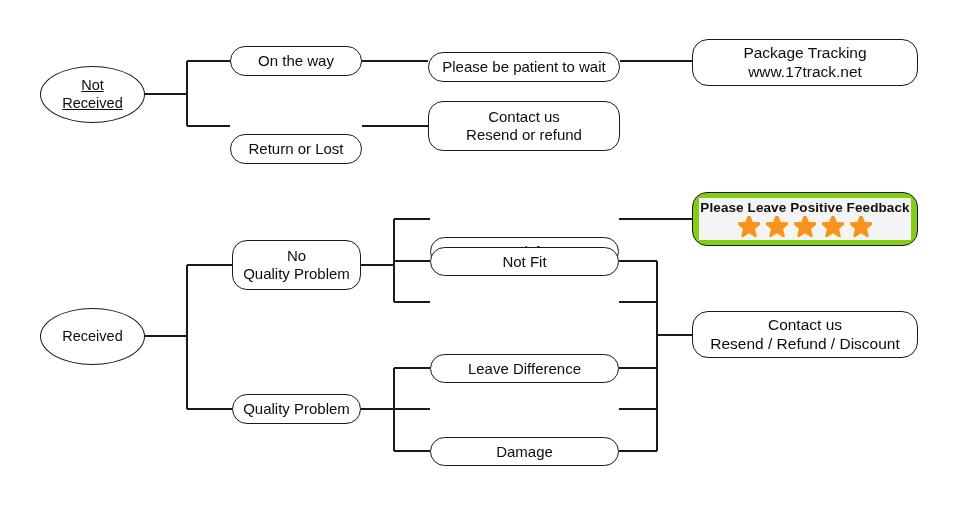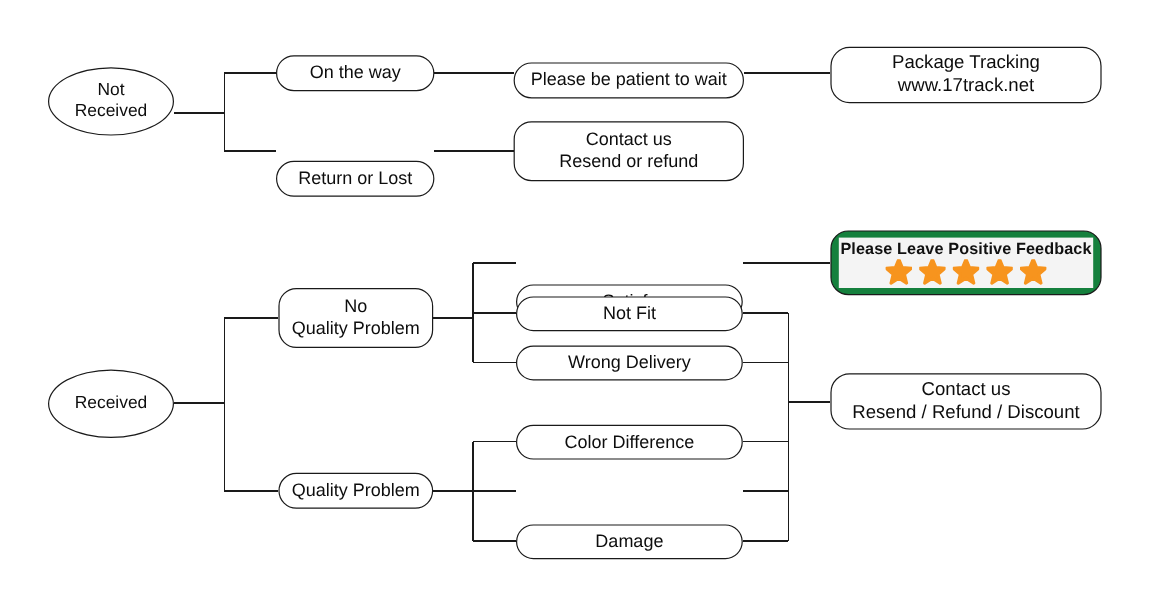--- a/index.html
+++ b/index.html
@@ -49,21 +49,21 @@
     border-radius: 15px;
     font-size: 15px;
   }
   .node.wide {
     border-radius: 16px;
     font-size: 15.5px;
   }
   .feedback-box {
     position: absolute;
     box-sizing: border-box;
-    background: #15803d;
+    background: #84cc16;
     border: 1.4px solid #1a1a1a;
     border-radius: 15px;
     z-index: 2;
     overflow: hidden;
   }
   .feedback-inner {
     position: absolute;
     left: 6px;
     top: 5px;
     right: 6px;
@@ -129,21 +129,21 @@
       <path d="M619 261 L657 261"></path>
       <path d="M619 302 L657 302"></path>
       <path d="M619 368 L657 368"></path>
       <path d="M619 409 L657 409"></path>
       <path d="M619 451 L657 451"></path>
       <path d="M657 261 L657 451"></path>
       <path d="M657 335 L692 335"></path>
     </g>
   </svg>
 
-  <div class="node ellipse" style="left:40px; top:56px; width:105px; height:57px;">Not
+  <div class="node ellipse" style="left:40px; top:66px; width:105px; height:57px;text-decoration:underline;">Not
 Received</div>
 
   <div class="node rounded" style="left:230px; top:46px; width:132px; height:30px;">On the way</div>
 
   <div class="node rounded" style="left:230px; top:111px; width:132px; height:30px;margin-top:23px;">Return or Lost</div>
 
   <div class="node rounded" style="left:428px; top:52px; width:192px; height:30px;">Please be patient to wait</div>
 
   <div class="node rounded" style="left:428px; top:101px; width:192px; height:50px;">Contact us
 Resend or refund</div>
@@ -155,23 +155,22 @@
 
   <div class="node rounded" style="left:232px; top:240px; width:129px; height:50px;">No
 Quality Problem</div>
 
   <div class="node rounded" style="left:232px; top:394px; width:129px; height:30px;">Quality Problem</div>
 
   <div class="node rounded" style="left:430px; top:205px; width:189px; height:29px;margin-top:32px;">Satisfy</div>
 
   <div class="node rounded" style="left:430px; top:247px; width:189px; height:29px;">Not Fit</div>
 
-  <div class="node rounded" style="left:430px; top:288px; width:189px; height:29px;">Wrong Delivery</div>
-
-  <div class="node rounded" style="left:430px; top:354px; width:189px; height:29px;">Color Difference</div>
+
+  <div class="node rounded" style="left:430px; top:354px; width:189px; height:29px;">Leave Difference</div>
 
 
   <div class="node rounded" style="left:430px; top:437px; width:189px; height:29px;">Damage</div>
 
   <div class="feedback-box" style="left:692px; top:192px; width:226px; height:54px;">
     <div class="feedback-inner">
       <div class="feedback-title">Please Leave Positive Feedback</div>
       <div class="stars" id="star-row">
           <span>
             <svg width="22" height="22" viewBox="0 0 22 22" xmlns="http://www.w3.org/2000/svg">

